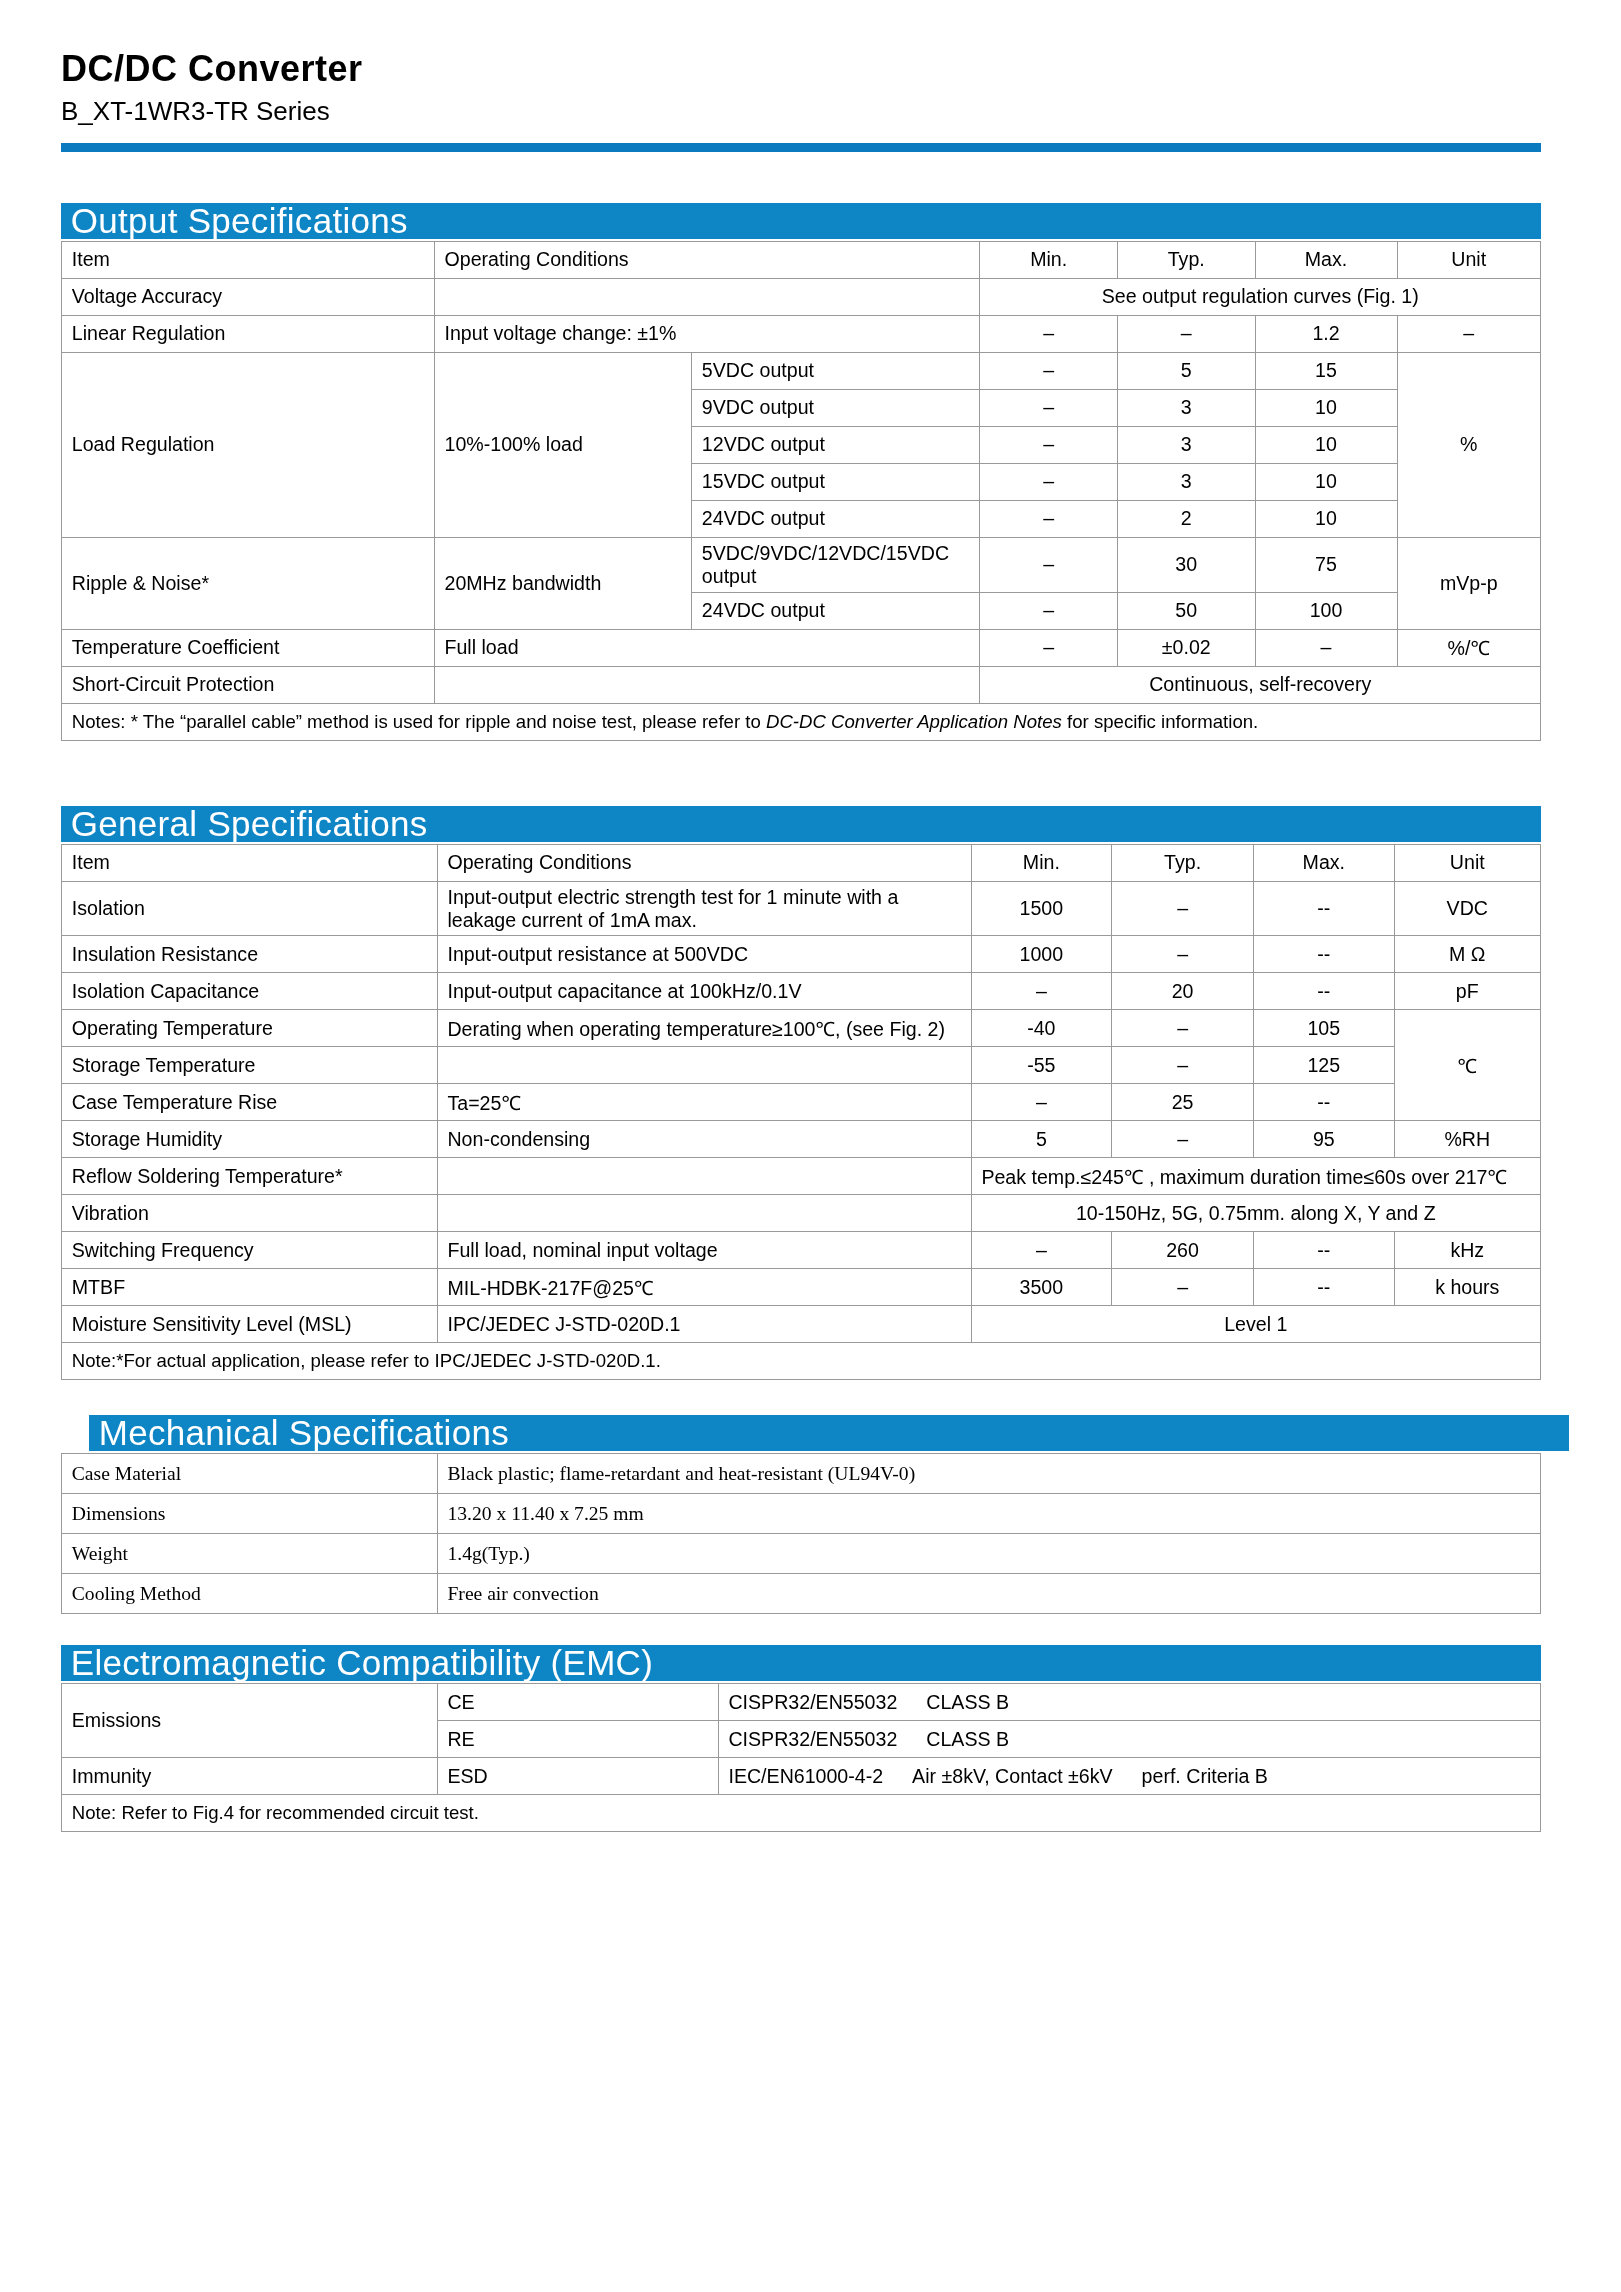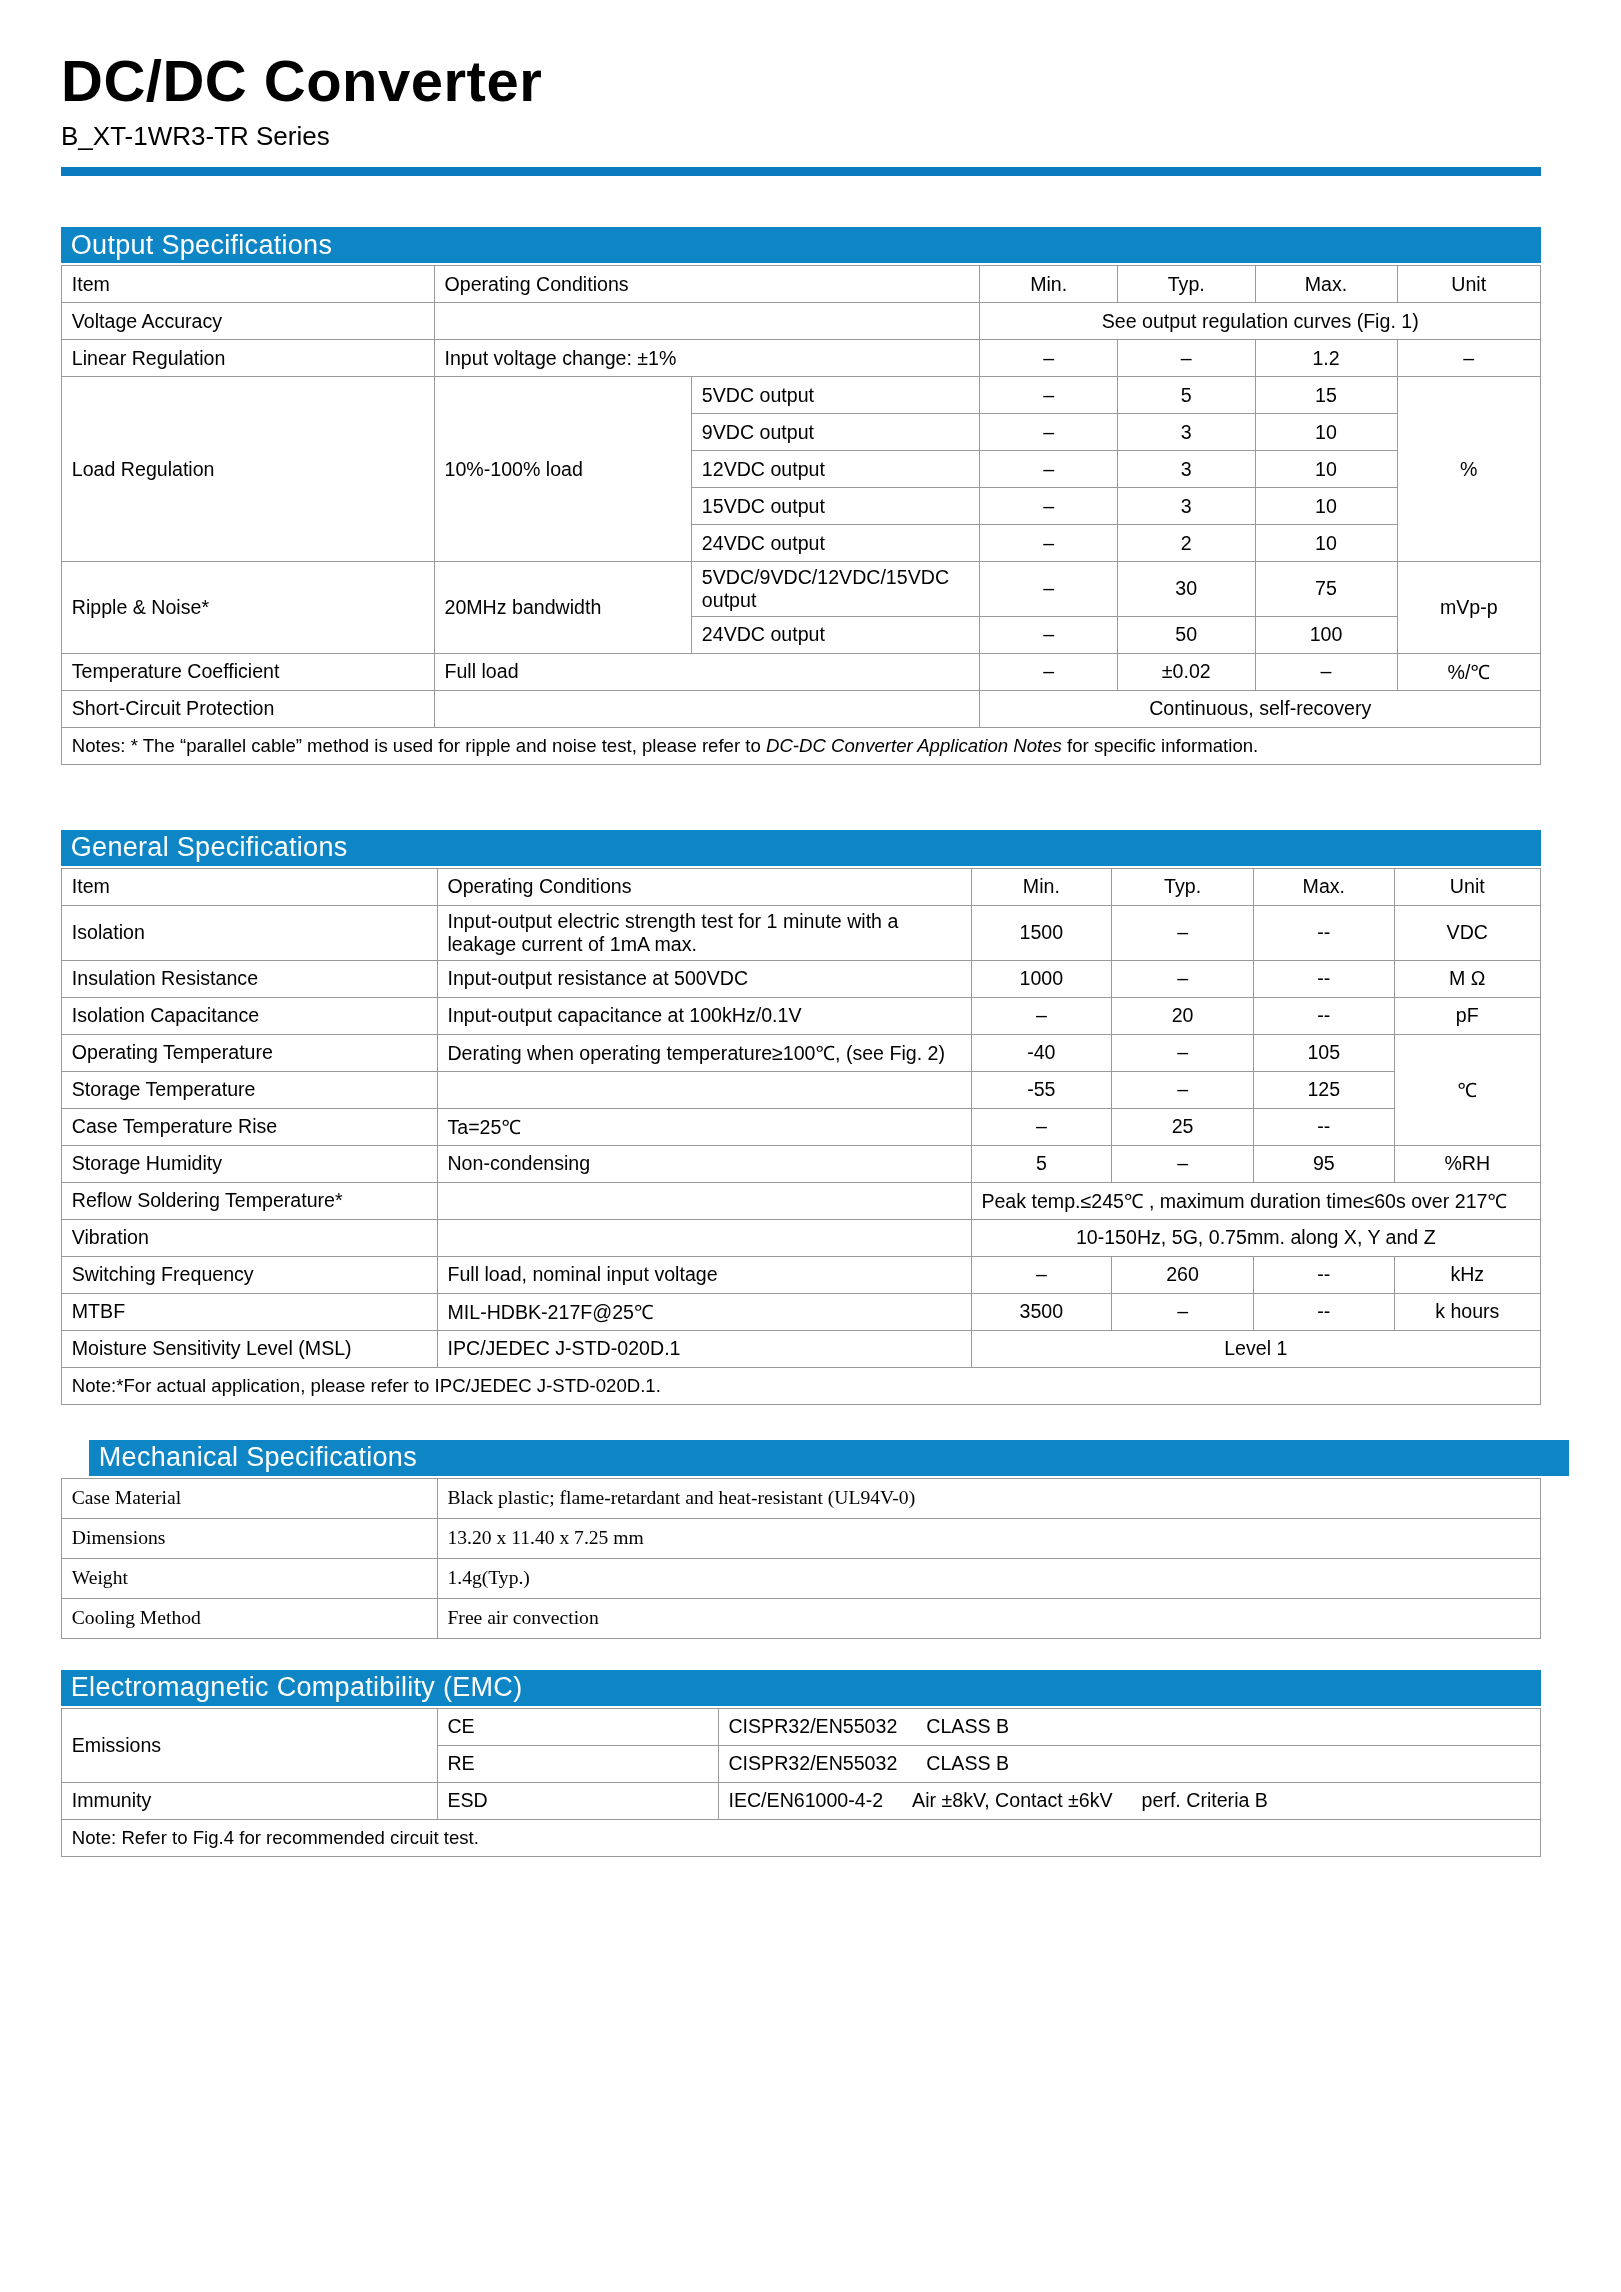--- a/index.html
+++ b/index.html
@@ -1,27 +1,27 @@
 <!DOCTYPE html>
 <html><head>
 <meta charset="utf-8">
 <style>
   html,body { margin:0; padding:0; background:#ffffff; }
   .page {
     position:relative; width:1621px; height:2293px; background:#ffffff;
     font-family:"Liberation Sans", sans-serif; color:#000; overflow:hidden;
   }
   .content { padding:49px 0 0 61px; }
-  .page-title { font-size:58px; font-weight:bold; letter-spacing:0.5px; line-height:1.1; }
+  .page-title { font-size:36px; font-weight:bold; letter-spacing:0.5px; line-height:1.1; }
   .page-subtitle { font-size:26px; font-weight:500; margin-top:7.8px; }
   .title-rule { width:1480px; height:8.8px; background:#0c7abe; margin-top:15.7px; }
 
   .section-band {
     width:1480px; height:36px; background:#0e86c6; color:#ffffff;
-    font-size:27px; display:flex; align-items:center; padding-left:9.8px;
+    font-size:35px; display:flex; align-items:center; padding-left:9.8px;
     box-sizing:border-box; letter-spacing:0.3px;
   }
   .mt-first { margin-top:51px; }
   .mt-general { margin-top:65px; }
   .mt-mech { margin-top:35px;margin-left:28px; }
   .mt-emc { margin-top:31px; }
 
   table.spec { width:1480px; border-collapse:collapse; table-layout:fixed; margin-top:2px; }
   table.spec td, table.spec th {
     border:1px solid #9a9a9a; font-size:19.6px; font-weight:normal;

